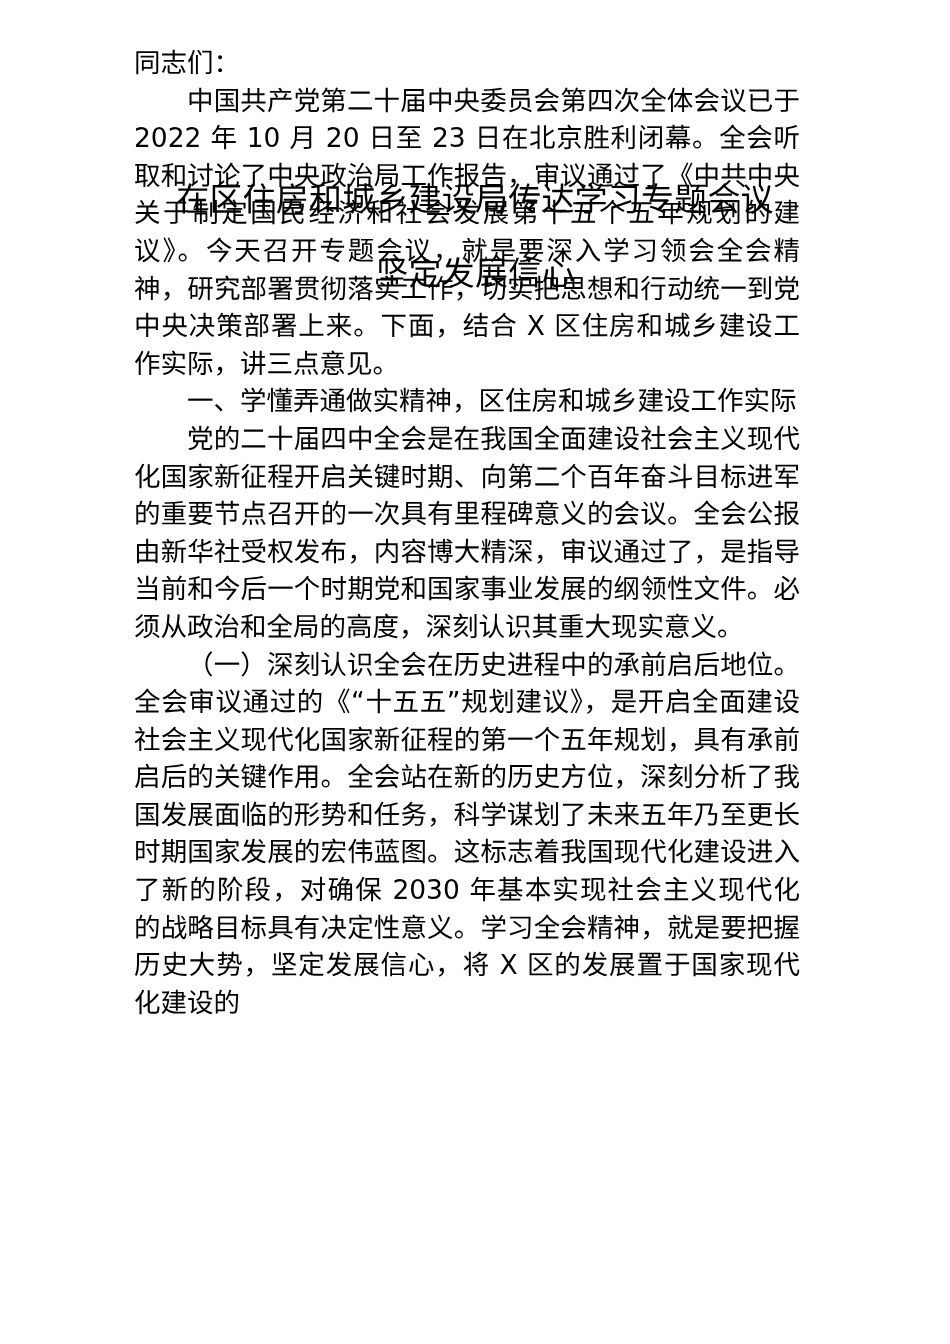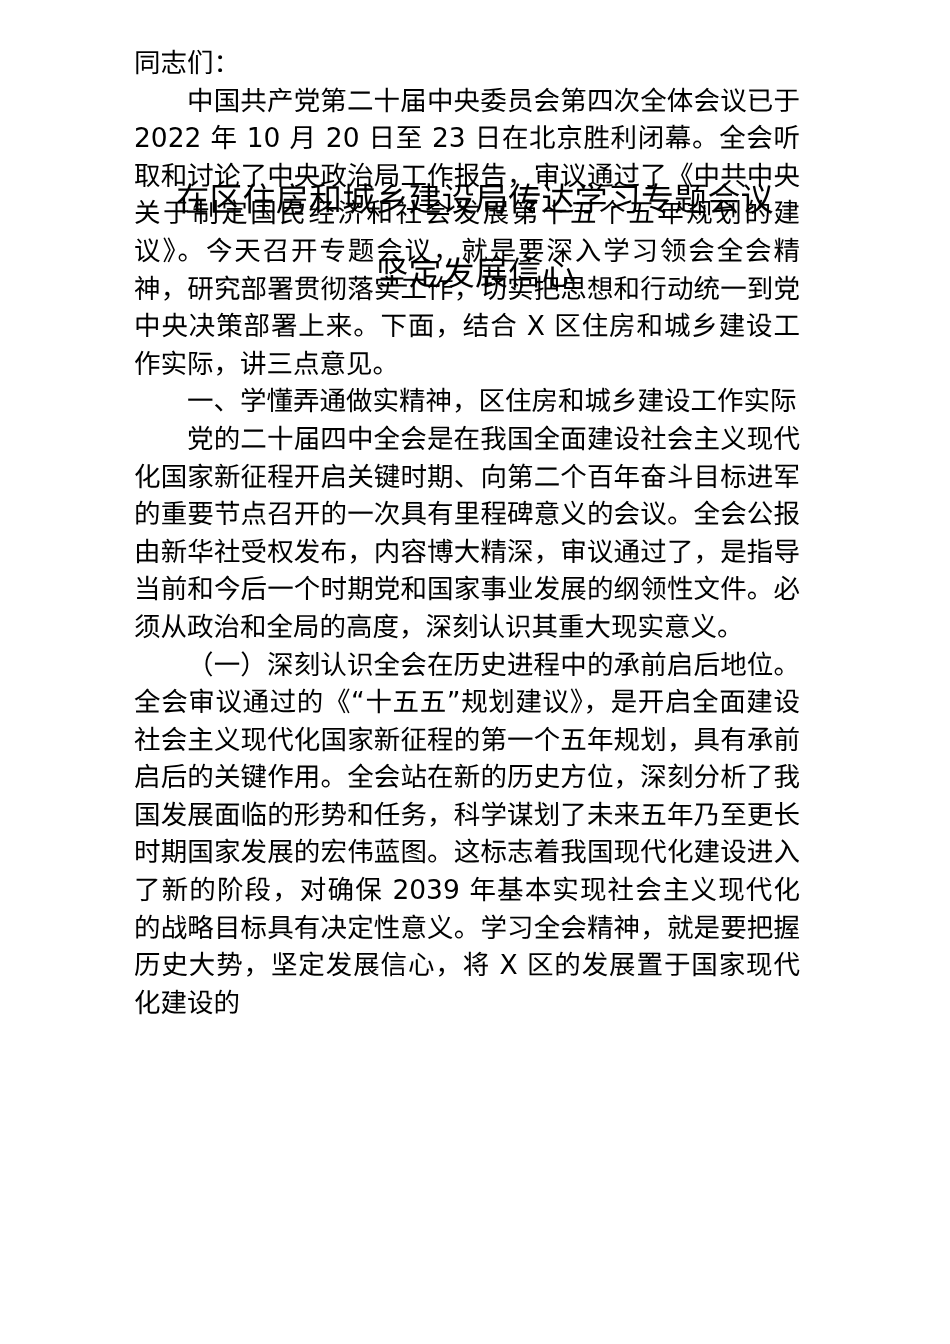--- a/index.html
+++ b/index.html
@@ -77,16 +77,16 @@
   <div class="doc-body" style="padding-top:0">
 
     <p class="para no-indent first-gap">同志们：</p>
 
     <p class="para indent">中国共产党第二十届中央委员会第四次全体会议已于 2022 年 10 月 20 日至 23 日在北京胜利闭幕。全会听取和讨论了中央政治局工作报告，审议通过了《中共中央关于制定国民经济和社会发展第十五个五年规划的建议》。今天召开专题会议，就是要深入学习领会全会精神，研究部署贯彻落实工作，切实把思想和行动统一到党中央决策部署上来。下面，结合 X 区住房和城乡建设工作实际，讲三点意见。</p>
 
     <p class="para indent">一、学懂弄通做实精神，区住房和城乡建设工作实际</p>
 
     <p class="para indent">党的二十届四中全会是在我国全面建设社会主义现代化国家新征程开启关键时期、向第二个百年奋斗目标进军的重要节点召开的一次具有里程碑意义的会议。全会公报由新华社受权发布，内容博大精深，审议通过了，是指导当前和今后一个时期党和国家事业发展的纲领性文件。必须从政治和全局的高度，深刻认识其重大现实意义。</p>
 
-    <p class="para indent">（一）深刻认识全会在历史进程中的承前启后地位。全会审议通过的《“十五五”规划建议》，是开启全面建设社会主义现代化国家新征程的第一个五年规划，具有承前启后的关键作用。全会站在新的历史方位，深刻分析了我国发展面临的形势和任务，科学谋划了未来五年乃至更长时期国家发展的宏伟蓝图。这标志着我国现代化建设进入了新的阶段，对确保 2039 年基本实现社会主义现代化的战略目标具有决定性意义。学习全会精神，就是要把握历史大势，坚定发展信心，将 X 区的发展置于国家现代化建设的</p>
+    <p class="para indent">（一）深刻认识全会在历史进程中的承前启后地位。全会审议通过的《“十五五”规划建议》，是开启全面建设社会主义现代化国家新征程的第一个五年规划，具有承前启后的关键作用。全会站在新的历史方位，深刻分析了我国发展面临的形势和任务，科学谋划了未来五年乃至更长时期国家发展的宏伟蓝图。这标志着我国现代化建设进入了新的阶段，对确保 2030 年基本实现社会主义现代化的战略目标具有决定性意义。学习全会精神，就是要把握历史大势，坚定发展信心，将 X 区的发展置于国家现代化建设的</p>
 
   </div>
 </div>
 
 </body></html>

